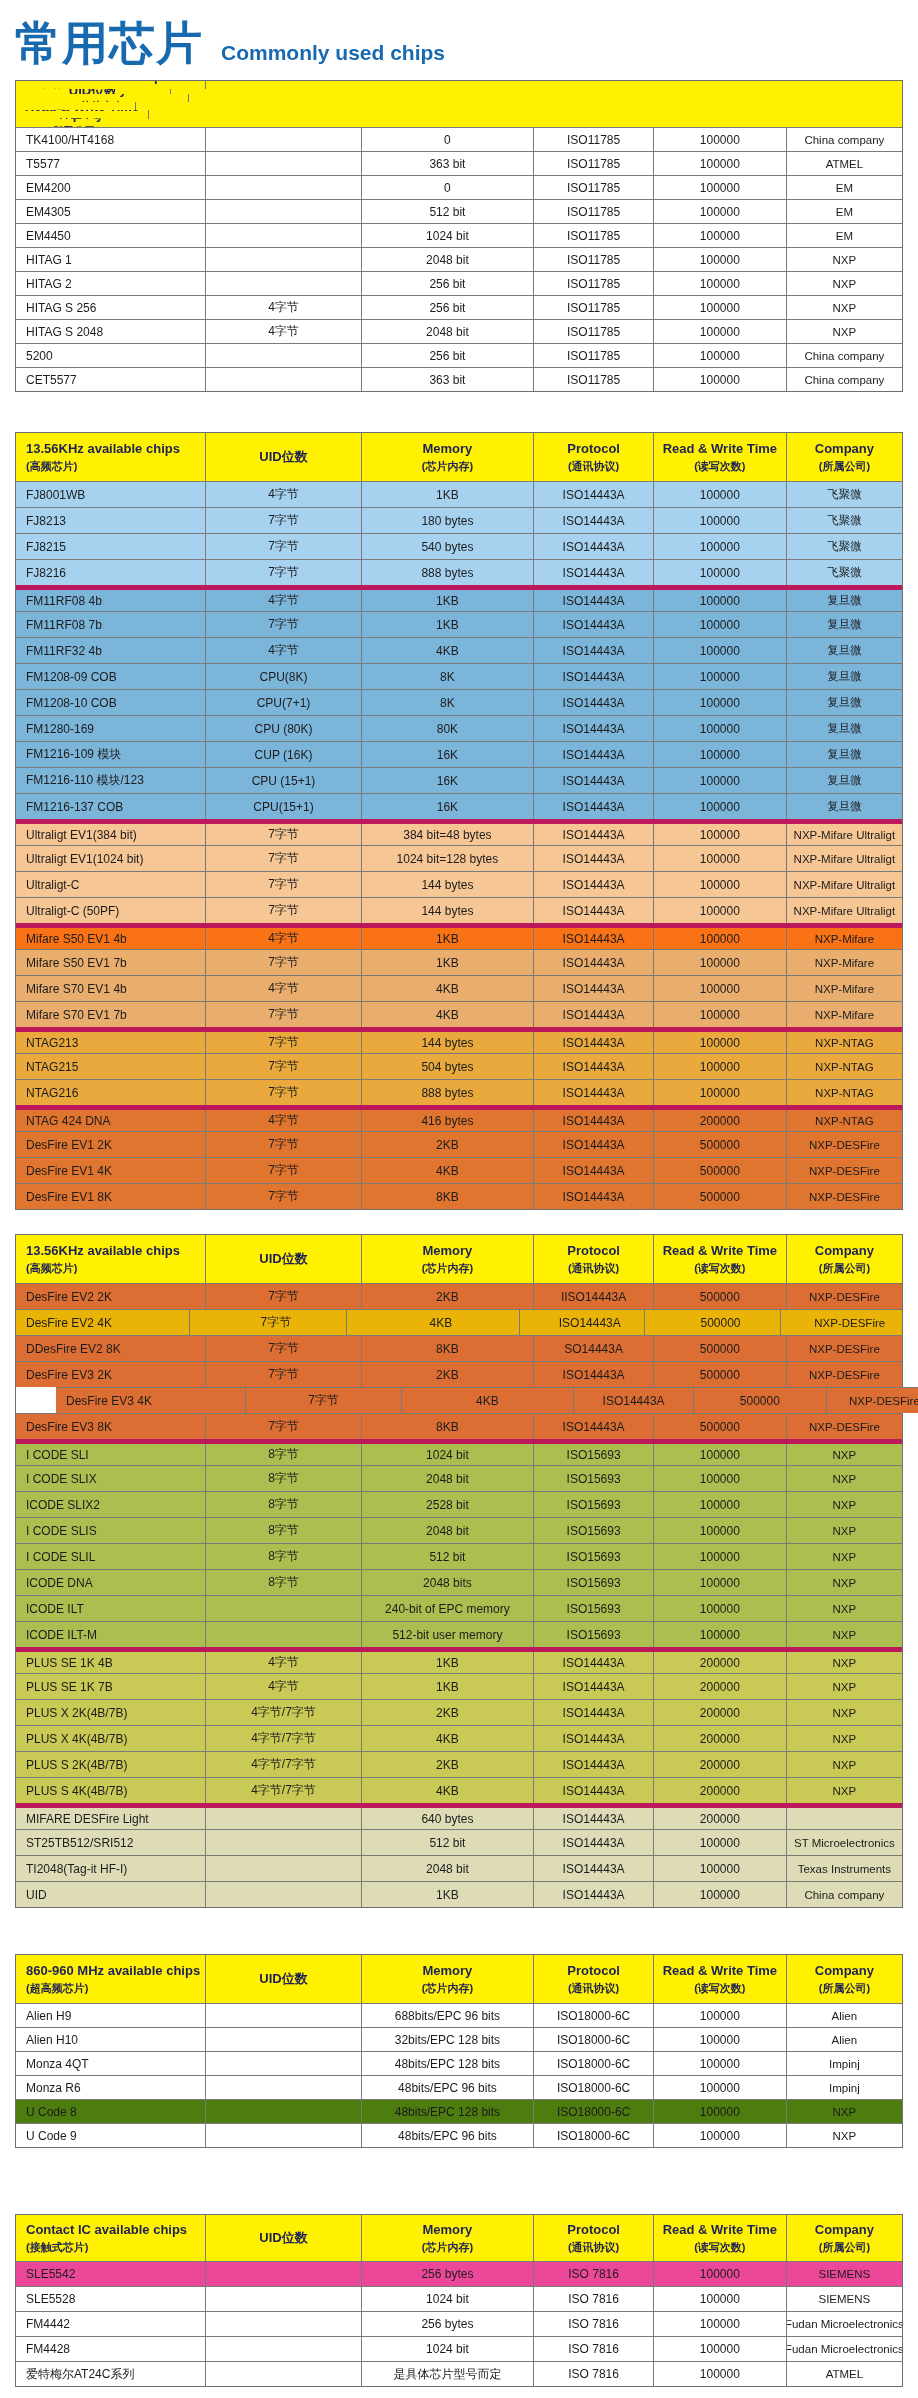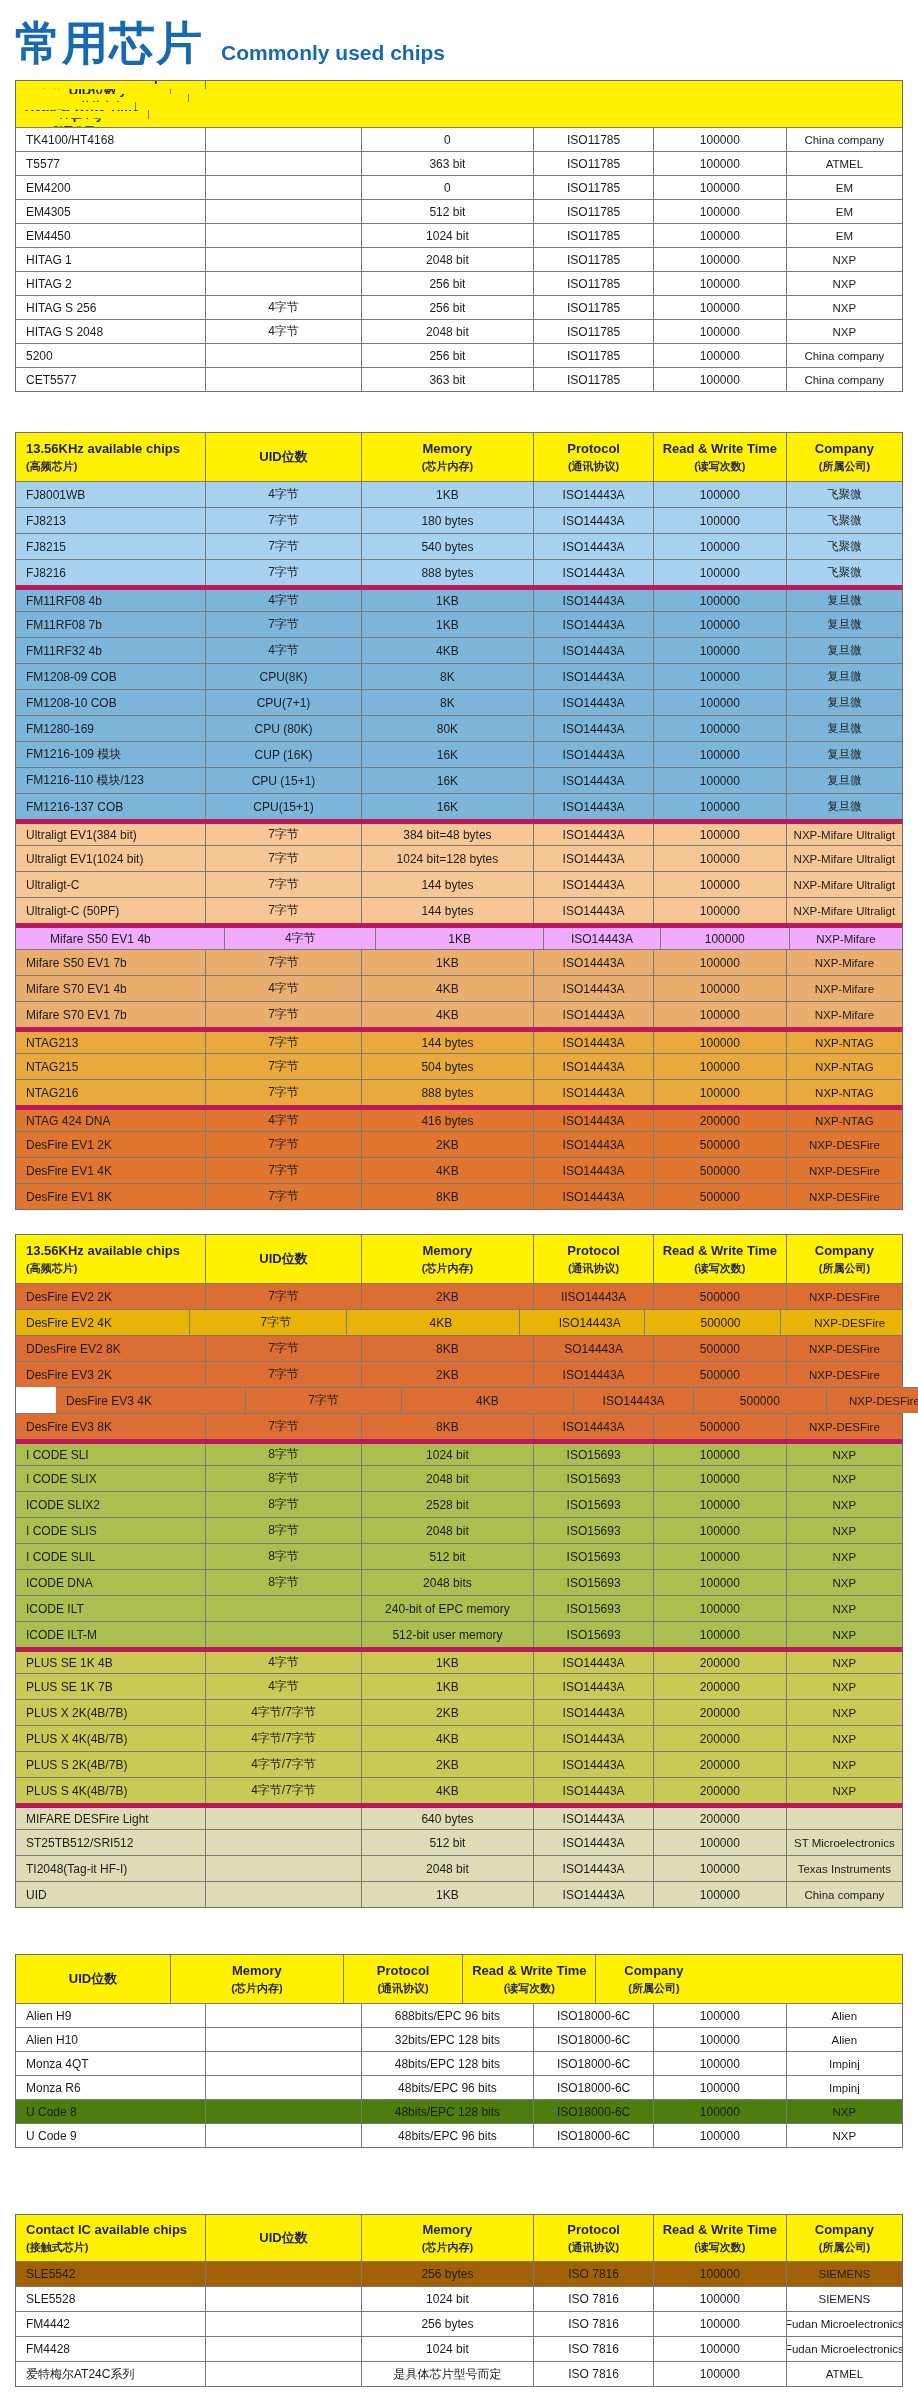--- a/index.html
+++ b/index.html
@@ -307,21 +307,21 @@
           <div class="cell c-comp">NXP-Mifare Ultraligt</div>
         </div>
         <div class="row body-row" style="height: 26px; background: rgb(246, 198, 149);">
           <div class="cell c-name">Ultraligt-C (50PF)</div>
           <div class="cell c-uid">7字节</div>
           <div class="cell c-mem">144 bytes</div>
           <div class="cell c-proto">ISO14443A</div>
           <div class="cell c-rw">100000</div>
           <div class="cell c-comp">NXP-Mifare Ultraligt</div>
         </div>
-        <div class="row body-row group-start" style="height: 26px; background: #f0abfc; padding-left: 24px;">
+        <div class="row body-row group-start" style="height: 26px; background: #f97316;">
           <div class="cell c-name">Mifare S50 EV1 4b</div>
           <div class="cell c-uid">4字节</div>
           <div class="cell c-mem">1KB</div>
           <div class="cell c-proto">ISO14443A</div>
           <div class="cell c-rw">100000</div>
           <div class="cell c-comp">NXP-Mifare</div>
         </div>
         <div class="row body-row" style="height: 26px; background: rgb(233, 174, 110);">
           <div class="cell c-name">Mifare S50 EV1 7b</div>
           <div class="cell c-uid">7字节</div>
@@ -617,20 +617,24 @@
           <div class="cell c-name">UID</div>
           <div class="cell c-uid"></div>
           <div class="cell c-mem">1KB</div>
           <div class="cell c-proto">ISO14443A</div>
           <div class="cell c-rw">100000</div>
           <div class="cell c-comp">China company</div>
         </div>
       </div>
       <div class="chip-table" style="margin-top: 46px;">
         <div class="row header-row" style="height: 48px;">
+          <div class="cell c-name">
+            <span class="h-en">860-960 MHz available chips</span>
+            <span class="h-zh">(超高频芯片)</span>
+          </div>
           <div class="cell c-uid">
             <span class="h-en">UID位数</span>
           </div>
           <div class="cell c-mem">
             <span class="h-en">Memory</span>
             <span class="h-zh">(芯片内存)</span>
           </div>
           <div class="cell c-proto">
             <span class="h-en">Protocol</span>
             <span class="h-zh">(通讯协议)</span>
@@ -712,21 +716,21 @@
           </div>
           <div class="cell c-rw">
             <span class="h-en">Read &amp; Write Time</span>
             <span class="h-zh">(读写次数)</span>
           </div>
           <div class="cell c-comp">
             <span class="h-en">Company</span>
             <span class="h-zh">(所属公司)</span>
           </div>
         </div>
-        <div class="row body-row" style="height: 25px; background: #a16207; text-align: center;">
+        <div class="row body-row" style="height: 25px; background: #ec4899; text-align: center;">
           <div class="cell c-name">SLE5542</div>
           <div class="cell c-uid"></div>
           <div class="cell c-mem">256 bytes</div>
           <div class="cell c-proto">ISO 7816</div>
           <div class="cell c-rw">100000</div>
           <div class="cell c-comp">SIEMENS</div>
         </div>
         <div class="row body-row" style="height: 25px; background: rgb(255, 255, 255);">
           <div class="cell c-name">SLE5528</div>
           <div class="cell c-uid"></div>

